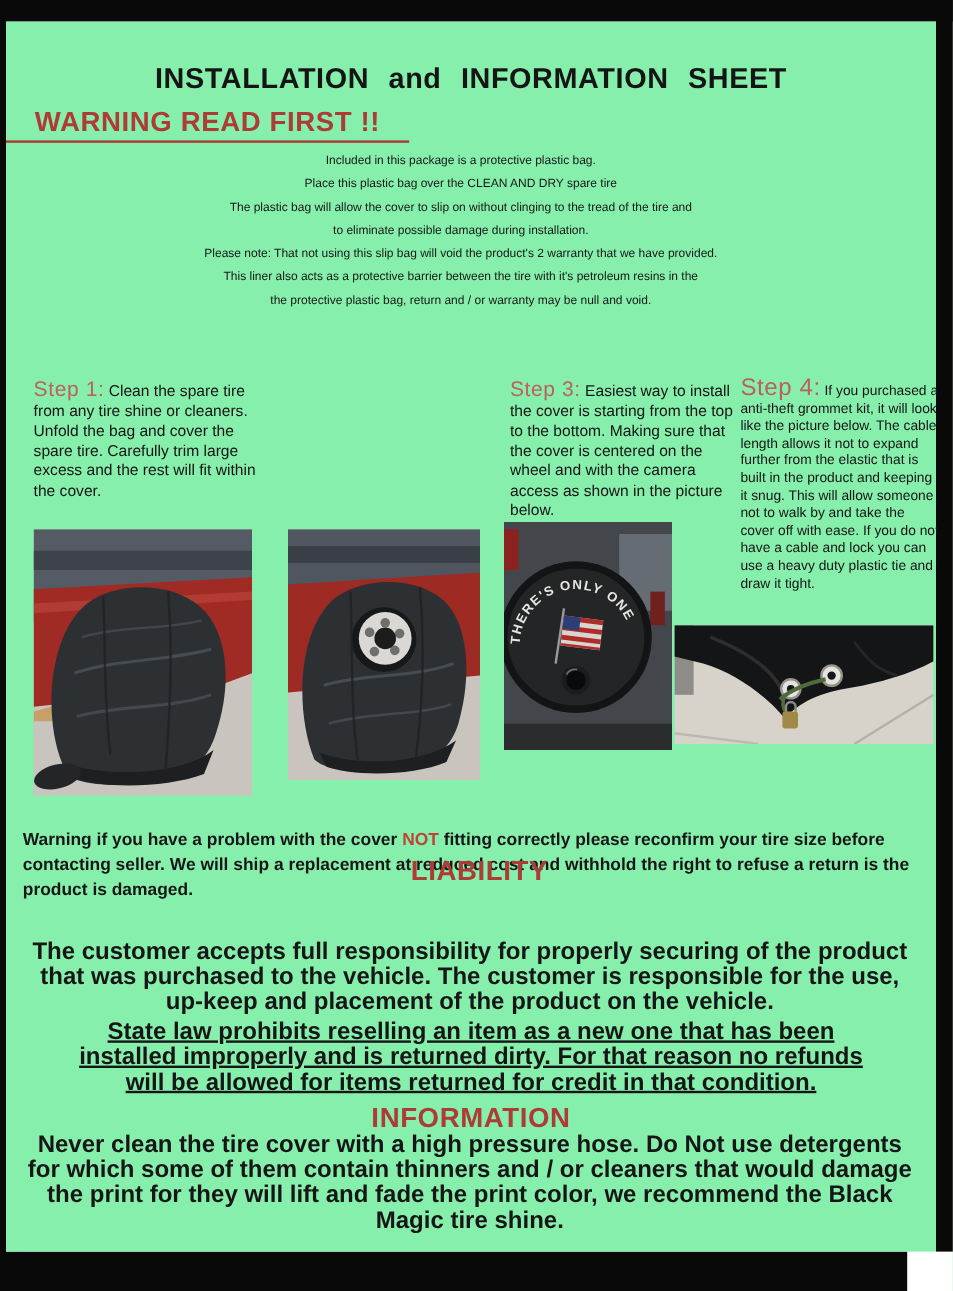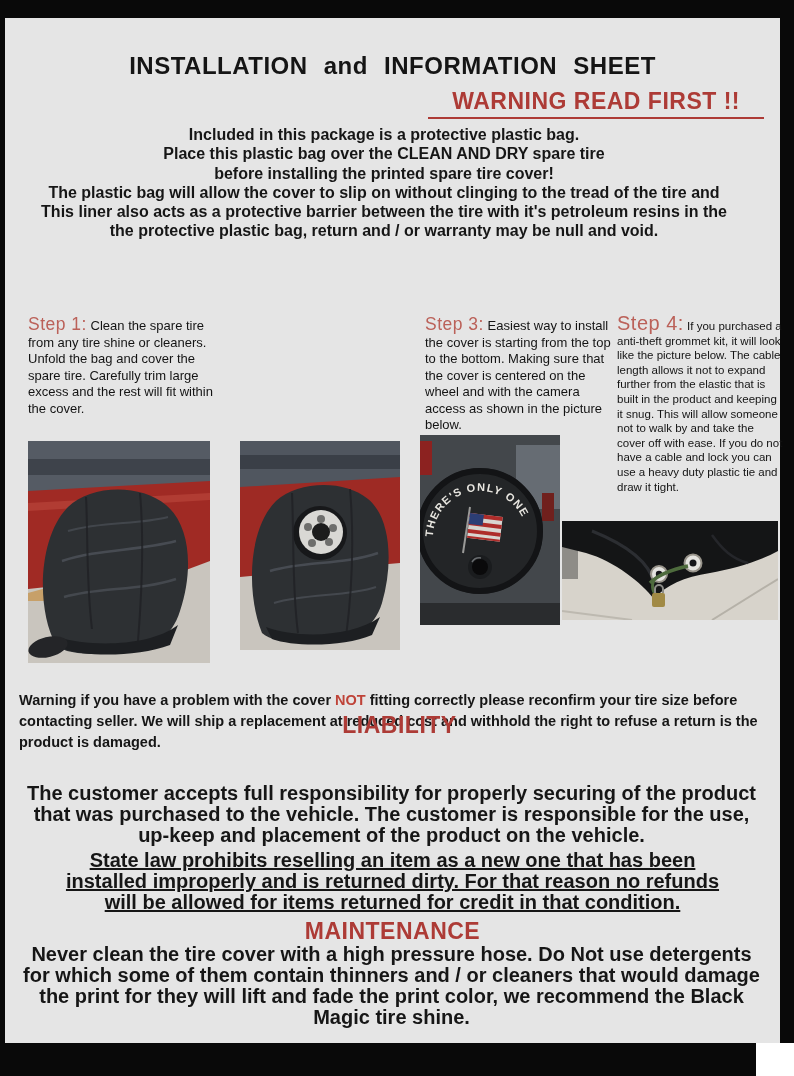--- a/index.html
+++ b/index.html
@@ -6,34 +6,34 @@
   body{
     width:794px;height:1076px;position:relative;background:#ffffff;
     font-family:"Liberation Sans",sans-serif;color:#1b1b1b;overflow:hidden;
   }
   .frame{position:absolute;background:#090909;}
   .frame-top{left:0;top:0;width:794px;height:18px;}
   .frame-left{left:0;top:0;width:5px;height:1076px;}
   .frame-right{left:780px;top:0;width:14px;height:1043px;}
   .frame-bottom{left:0;top:1043px;width:756px;height:33px;}
 
-  .sheet{position:absolute;left:5px;top:18px;width:775px;height:1025px;background:#e5e5e5;}
+  .sheet{position:absolute;left:5px;top:18px;width:775px;height:1025px;background:#86efac;}
 
   .sheet h1{
     position:absolute;left:0;right:0;top:34px;margin:0;text-align:center;
     font-size:24px;font-weight:700;letter-spacing:.5px;word-spacing:9px;color:#151515;
   }
   .warnhead{
-    position:absolute;left:0;right:16px;top:70px;margin:0;text-align:right;
-    font-size:23px;font-weight:700;color:#ad3b36;letter-spacing:.5px;padding-left:31px;
+    position:absolute;left:0;right:4px;top:70px;margin:0;text-align:left;
+    font-size:23px;font-weight:700;color:#ad3b36;letter-spacing:.5px;
   }
   .warnhead span{display:inline-block;border-bottom:2px solid #ad3b36;padding:0 24px 2px 24px;}
 
   .intro{position:absolute;left:0;right:17px;top:107px;text-align:center;
-    font-size:16px;font-weight:700;line-height:19.3px;color:#161616;}
+    font-size:10px;font-weight:400;line-height:19.3px;color:#161616;}
   .il{white-space:nowrap;}
 
   .band{position:absolute;left:0;top:298px;width:775px;height:378px;}
   .step{position:absolute;top:0;font-size:13px;line-height:16.5px;color:#141414;}
   .slabel{font-size:17.5px;color:#bb6159;letter-spacing:.5px;}
   .s1{left:23px;width:201px;}
   .s2{left:225px;width:196px;}
   .s3{left:420px;width:189px;}
   .s4{left:612px;width:166px;font-size:11.5px;line-height:14.6px;}
   .s4 .slabel{font-size:20px;}
@@ -76,22 +76,23 @@
 
 <div class="sheet">
 
   <h1>INSTALLATION and INFORMATION SHEET</h1>
 
   <h2 class="warnhead"><span>WARNING READ FIRST !!</span></h2>
 
   <div class="intro">
     <div class="il">Included in this package is a protective plastic bag.</div>
     <div class="il">Place this plastic bag over the CLEAN AND DRY spare tire</div>
-    <div class="il">before installing the printed spare tire cover!</div>
     <div class="il">The plastic bag will allow the cover to slip on without clinging to the tread of the tire and</div>
+    <div class="il">to eliminate possible damage during installation.</div>
+    <div class="il">Please note: That not using this slip bag will void the product's 2 warranty that we have provided.</div>
     <div class="il">This liner also acts as a protective barrier between the tire with it's petroleum resins in the</div>
     <div class="il">the protective plastic bag, return and / or warranty may be null and void.</div>
   </div>
 
   <div class="band">
 
     <div class="step s1">
       <span class="slabel">Step 1:</span>
       <span class="stext">Clean the spare tire from any tire shine or cleaners.  Unfold the bag and cover the spare tire. Carefully trim large excess and the rest will fit within the cover.</span>
     </div>
@@ -201,16 +202,16 @@
     </figure>
 
   </div>
 
   <p class="fitwarn"><span>Warning if you have a problem with the cover  </span><span class="rednot">NOT</span><span> fitting correctly please reconfirm your tire size before contacting seller. We will ship a replacement at reduced cost and withhold the right to refuse a return is the product is damaged.</span></p>
 
   <h2 class="redhead lhead">LIABILITY</h2>
   <p class="cpara lbody">The customer accepts full responsibility for properly securing of the product that was purchased to the vehicle.  The customer is responsible for the use, up-keep and placement of the product on the vehicle.</p>
   <p class="cpara resale">State law prohibits reselling an item as a new one that has been installed improperly and is returned dirty. For that reason no refunds will be allowed for items returned for credit in that condition.</p>
 
-  <h2 class="redhead mhead">MAINTENANCE</h2>
+  <h2 class="redhead mhead">INFORMATION</h2>
   <p class="cpara mbody">Never clean the tire cover with a high pressure hose.  Do Not  use detergents for which some of them contain thinners and / or cleaners that would damage the print for they will lift and fade the print color, we recommend the Black Magic tire shine.</p>
 
 </div>
 
 </body></html>

